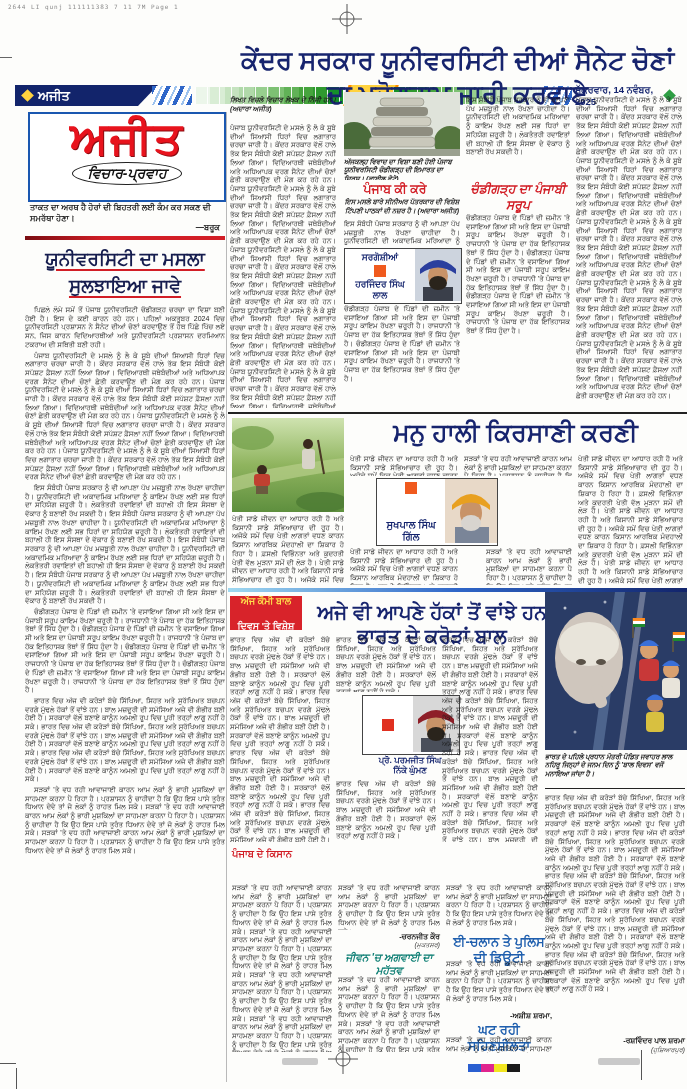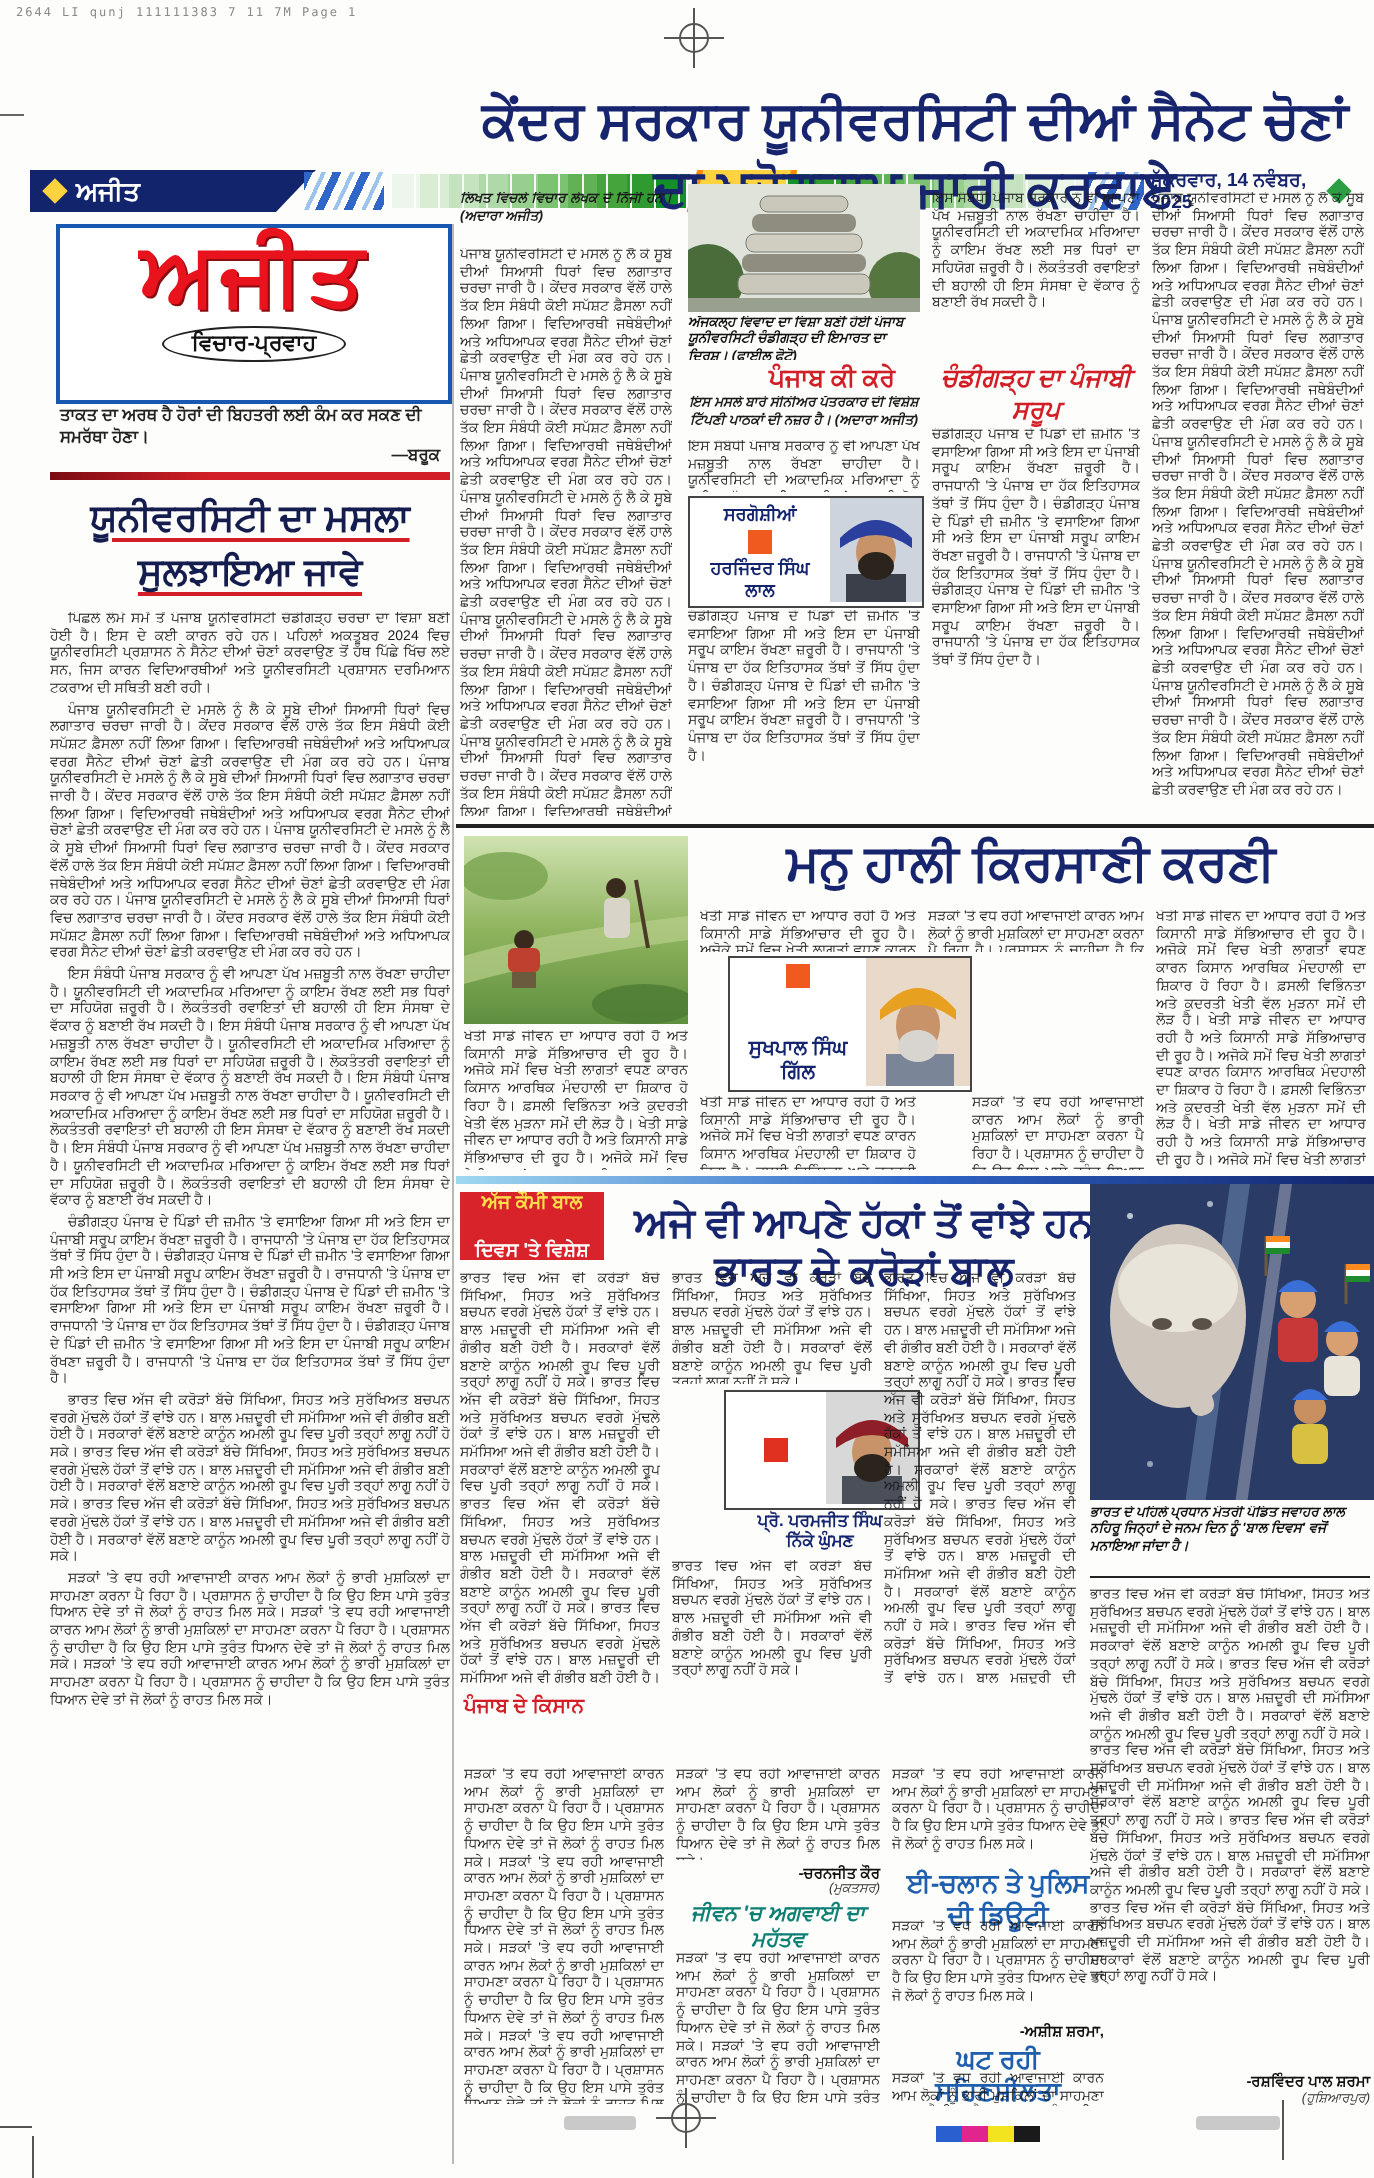--- a/index.html
+++ b/index.html
@@ -17,21 +17,21 @@
      linear-gradient(90deg,#ecf6ea 0 10%,#d9edd5 10% 20%,#c5e3bf 20% 30%,#b0d9a9 30% 40%,#97cf8e 40% 50%,#7dc173 50% 60%,#61b257 60% 70%,#46a43d 70% 80%,#2f9a2f 80% 90%,#14902a 90% 100%);}
   .greens.rev{background-image:
      repeating-linear-gradient(90deg,rgba(255,255,255,.9) 0 1px,transparent 1px 12px),
      linear-gradient(270deg,#ecf6ea 0 10%,#d9edd5 10% 20%,#c5e3bf 20% 30%,#b0d9a9 30% 40%,#97cf8e 40% 50%,#7dc173 50% 60%,#61b257 60% 70%,#46a43d 70% 80%,#2f9a2f 80% 90%,#14902a 90% 100%);}
   .pagenum{background:#ffd23f;border-left:3px solid #ff8a00;border-right:3px solid #ff8a00;transform:skewX(-14deg);
      display:flex;align-items:center;justify-content:center;font-weight:bold;color:#12246b;font-size:12px;}
   .datelbl{color:#14246e;font-weight:bold;font-size:9.5px;display:flex;align-items:center;justify-content:flex-end;}
   
   .mast{border:2px solid #1a57b0;background:#fff;text-align:center;}
   .mast .ttl{color:#e8131d;font-weight:bold;font-size:44px;line-height:1;letter-spacing:2px;text-shadow:1px 1px 0 #8a0b10;}
-  .oval{display:inline-block;border:1.5px solid #222;border-radius:50%;padding:2px 14px;font-size:11px;font-weight:bold;color:#111;}
+  .oval{display:inline-block;border:1.5px solid #222;border-radius:50%;padding:2px 14px;font-size:14px;font-weight:bold;color:#111;font-style:italic;}
   .motto{font-size:8.3px;font-weight:bold;color:#222;text-align:left;line-height:1.35;}
   .motto-auth{font-size:8.3px;font-weight:bold;color:#222;text-align:right;}
   
   .edrule{background:linear-gradient(90deg,#7a0d12,#d21e26 40%,#d21e26);}
   .edhead{color:#151c4e;font-weight:bold;font-size:18.5px;text-align:center;line-height:1.45;
      text-decoration:underline;text-decoration-color:#d21e26;text-decoration-thickness:1.5px;text-underline-offset:4px;}
   .edbody p{margin:0 0 2px;text-indent:9px;}
   
   .col{font-size:7px;line-height:8.7px;text-align:justify;color:#1b1b1b;overflow:hidden;}
   .ital{font-style:italic;font-weight:bold;}
@@ -114,21 +114,21 @@
     <ellipse cx="10" cy="48" rx="18" ry="18" fill="#4a6b3a"></ellipse>
     <ellipse cx="106" cy="50" rx="16" ry="16" fill="#55763f"></ellipse>
     <rect x="36" y="6" width="44" height="8" rx="4" fill="#c9c8bb" stroke="#7d7c70" stroke-width="0.5"></rect>
     <rect x="32" y="15" width="52" height="9" rx="4" fill="#8e8d80"></rect>
     <rect x="29" y="25" width="58" height="9" rx="4" fill="#cfceC1" stroke="#7d7c70" stroke-width="0.5"></rect>
     <rect x="27" y="35" width="62" height="9" rx="4" fill="#8e8d80"></rect>
     <rect x="25" y="45" width="66" height="10" rx="4" fill="#c9c8bb" stroke="#7d7c70" stroke-width="0.5"></rect>
     <rect x="0" y="57" width="116" height="7" fill="#9aa08f"></rect>
   </svg>
   <div class="abs cap" style="left:344px;top:158px;width:116px;height:22px;">ਅੱਜਕਲ੍ਹ ਵਿਵਾਦ ਦਾ ਵਿਸ਼ਾ ਬਣੀ ਹੋਈ ਪੰਜਾਬ ਯੂਨੀਵਰਸਿਟੀ ਚੰਡੀਗੜ੍ਹ ਦੀ ਇਮਾਰਤ ਦਾ ਦ੍ਰਿਸ਼। (ਫਾਈਲ ਫੋਟੋ)</div>
-  <div class="abs sub-red" style="left:358px;top:182px;width:116px;">ਪੰਜਾਬ ਕੀ ਕਰੇ</div>
+  <div class="abs sub-red" style="left:337px;top:182px;width:116px;">ਪੰਜਾਬ ਕੀ ਕਰੇ</div>
   <div class="abs col ital" style="left:344px;top:198px;width:116px;height:20px;font-size:6.8px;text-align:center;">ਇਸ ਮਸਲੇ ਬਾਰੇ ਸੀਨੀਅਰ ਪੱਤਰਕਾਰ ਦੀ ਵਿਸ਼ੇਸ਼ ਟਿੱਪਣੀ ਪਾਠਕਾਂ ਦੀ ਨਜ਼ਰ ਹੈ। (ਅਦਾਰਾ ਅਜੀਤ)</div>
   <div class="abs col" style="left:344px;top:220px;width:116px;height:26px;">ਇਸ ਸੰਬੰਧੀ ਪੰਜਾਬ ਸਰਕਾਰ ਨੂੰ ਵੀ ਆਪਣਾ ਪੱਖ ਮਜ਼ਬੂਤੀ ਨਾਲ ਰੱਖਣਾ ਚਾਹੀਦਾ ਹੈ। ਯੂਨੀਵਰਸਿਟੀ ਦੀ ਅਕਾਦਮਿਕ ਮਰਿਆਦਾ ਨੂੰ ਕਾਇਮ ਰੱਖਣ ਲਈ ਸਭ ਧਿਰਾਂ ਦਾ ਸਹਿਯੋਗ ਜ਼ਰੂਰੀ ਹੈ। ਲੋਕਤੰਤਰੀ ਰਵਾਇਤਾਂ ਦੀ ਬਹਾਲੀ ਹੀ ਇਸ ਸੰਸਥਾ ਦੇ ਵੱਕਾਰ ਨੂੰ ਬਣਾਈ ਰੱਖ ਸਕਦੀ ਹੈ।</div>
 
   <div class="abs authbox" style="left:344px;top:248px;width:116px;height:54px;">
     <div class="lft">
       <span class="nm">ਸਰਗੋਸ਼ੀਆਂ</span>
       <span class="sq"></span>
       <span class="nm">ਹਰਜਿੰਦਰ ਸਿੰਘ ਲਾਲ</span>
     </div>
     <svg width="46" height="52" viewBox="0 0 46 52">
@@ -165,21 +165,21 @@
     <circle cx="30" cy="52" r="5" fill="#3a2a1e"></circle>
     <rect x="22" y="56" width="16" height="12" rx="3" fill="#c04030"></rect>
     <rect x="24" y="68" width="12" height="8" fill="#6a5a3e"></rect>
     <circle cx="76" cy="26" r="5" fill="#3a2a1e"></circle>
     <rect x="70" y="31" width="13" height="20" rx="3" fill="#d8d4c8"></rect>
     <line x1="86" y1="22" x2="92" y2="56" stroke="#4a3a26" stroke-width="2"></line>
   </svg>
   <div class="abs col" style="left:232px;top:515px;width:112px;height:70px;">ਖੇਤੀ ਸਾਡੇ ਜੀਵਨ ਦਾ ਆਧਾਰ ਰਹੀ ਹੈ ਅਤੇ ਕਿਸਾਨੀ ਸਾਡੇ ਸੱਭਿਆਚਾਰ ਦੀ ਰੂਹ ਹੈ। ਅਜੋਕੇ ਸਮੇਂ ਵਿਚ ਖੇਤੀ ਲਾਗਤਾਂ ਵਧਣ ਕਾਰਨ ਕਿਸਾਨ ਆਰਥਿਕ ਮੰਦਹਾਲੀ ਦਾ ਸ਼ਿਕਾਰ ਹੋ ਰਿਹਾ ਹੈ। ਫ਼ਸਲੀ ਵਿਭਿੰਨਤਾ ਅਤੇ ਕੁਦਰਤੀ ਖੇਤੀ ਵੱਲ ਮੁੜਨਾ ਸਮੇਂ ਦੀ ਲੋੜ ਹੈ। ਖੇਤੀ ਸਾਡੇ ਜੀਵਨ ਦਾ ਆਧਾਰ ਰਹੀ ਹੈ ਅਤੇ ਕਿਸਾਨੀ ਸਾਡੇ ਸੱਭਿਆਚਾਰ ਦੀ ਰੂਹ ਹੈ। ਅਜੋਕੇ ਸਮੇਂ ਵਿਚ ਖੇਤੀ ਲਾਗਤਾਂ ਵਧਣ ਕਾਰਨ ਕਿਸਾਨ ਆਰਥਿਕ ਮੰਦਹਾਲੀ ਦਾ ਸ਼ਿਕਾਰ ਹੋ ਰਿਹਾ ਹੈ। ਫ਼ਸਲੀ ਵਿਭਿੰਨਤਾ ਅਤੇ ਕੁਦਰਤੀ ਖੇਤੀ ਵੱਲ ਮੁੜਨਾ ਸਮੇਂ ਦੀ ਲੋੜ ਹੈ। </div>
   <div class="abs col" style="left:350px;top:455px;width:108px;height:21px;">ਖੇਤੀ ਸਾਡੇ ਜੀਵਨ ਦਾ ਆਧਾਰ ਰਹੀ ਹੈ ਅਤੇ ਕਿਸਾਨੀ ਸਾਡੇ ਸੱਭਿਆਚਾਰ ਦੀ ਰੂਹ ਹੈ। ਅਜੋਕੇ ਸਮੇਂ ਵਿਚ ਖੇਤੀ ਲਾਗਤਾਂ ਵਧਣ ਕਾਰਨ ਕਿਸਾਨ ਆਰਥਿਕ ਮੰਦਹਾਲੀ ਦਾ ਸ਼ਿਕਾਰ ਹੋ ਰਿਹਾ ਹੈ। ਫ਼ਸਲੀ ਵਿਭਿੰਨਤਾ ਅਤੇ ਕੁਦਰਤੀ ਖੇਤੀ ਵੱਲ ਮੁੜਨਾ ਸਮੇਂ ਦੀ ਲੋੜ ਹੈ।</div>
 
-  <div class="abs authbox" style="left:364px;top:478px;width:120px;height:66px;">
+  <div class="abs authbox" style="left:376px;top:478px;width:120px;height:66px;">
     <div class="lft">
       <span class="sq"></span>
       <span class="nm" style="font-size:10px;">
         <div>ਸੁਖਪਾਲ ਸਿੰਘ</div>
         <div>ਗਿੱਲ</div>
       </span>
     </div>
     <svg width="52" height="64" viewBox="0 0 52 64">
       <rect width="52" height="64" fill="#e8d9c8"></rect>
       <rect x="10" y="48" width="34" height="16" fill="#7a8598"></rect>

